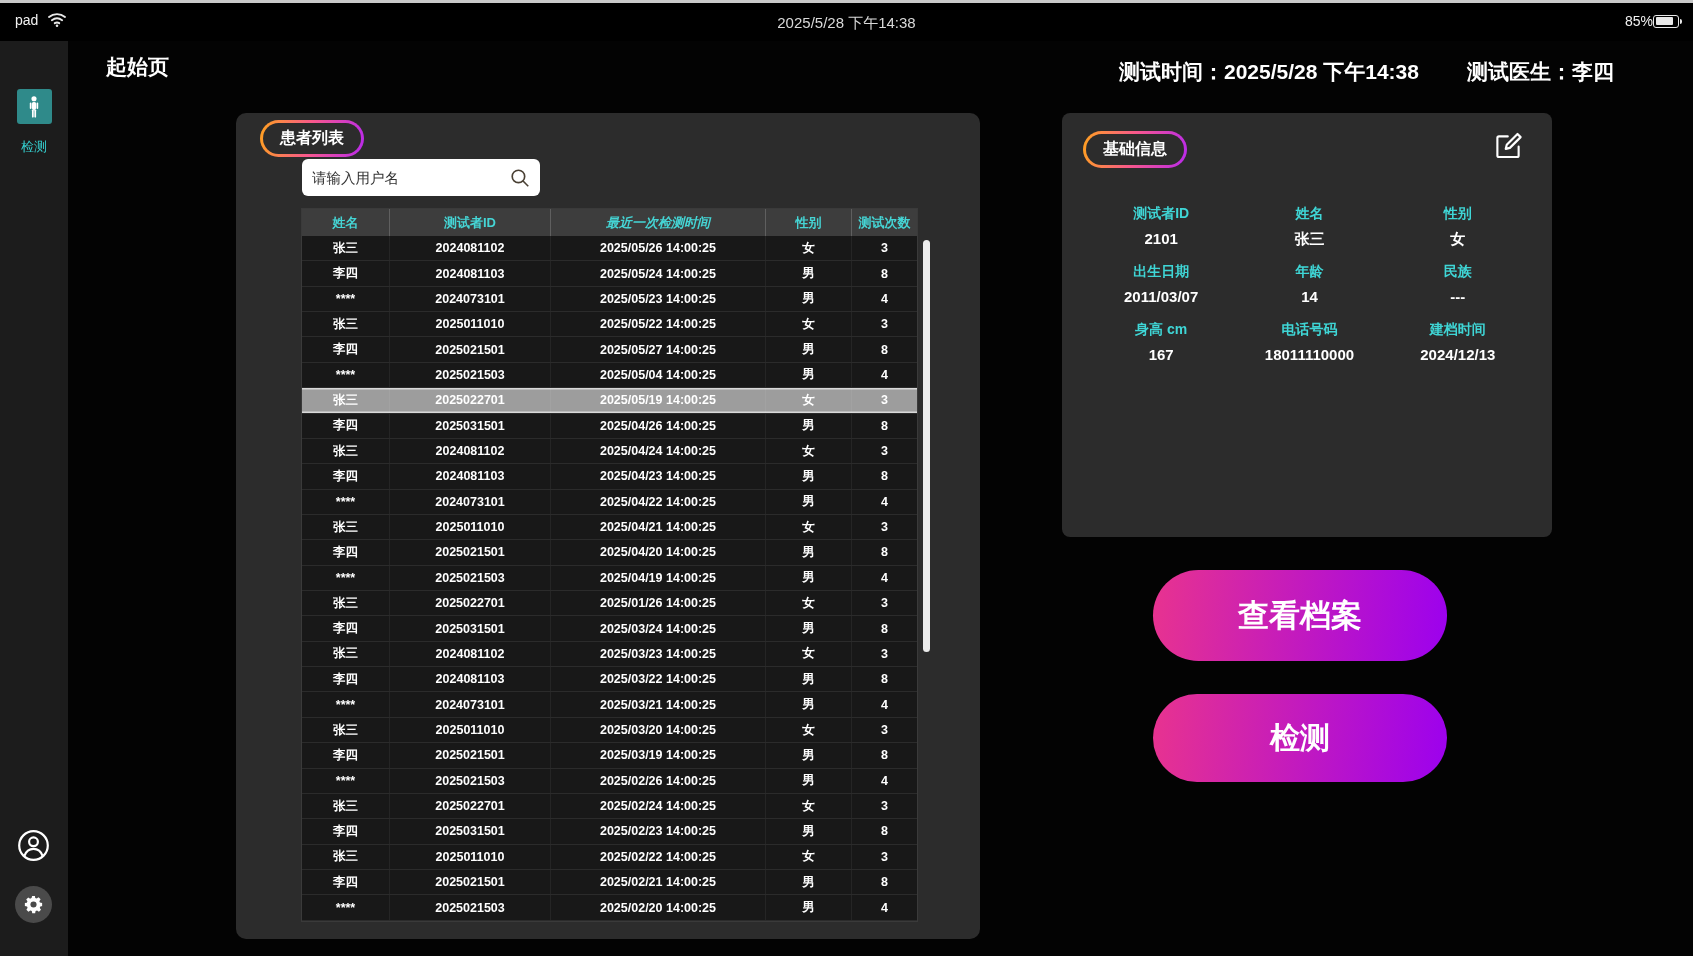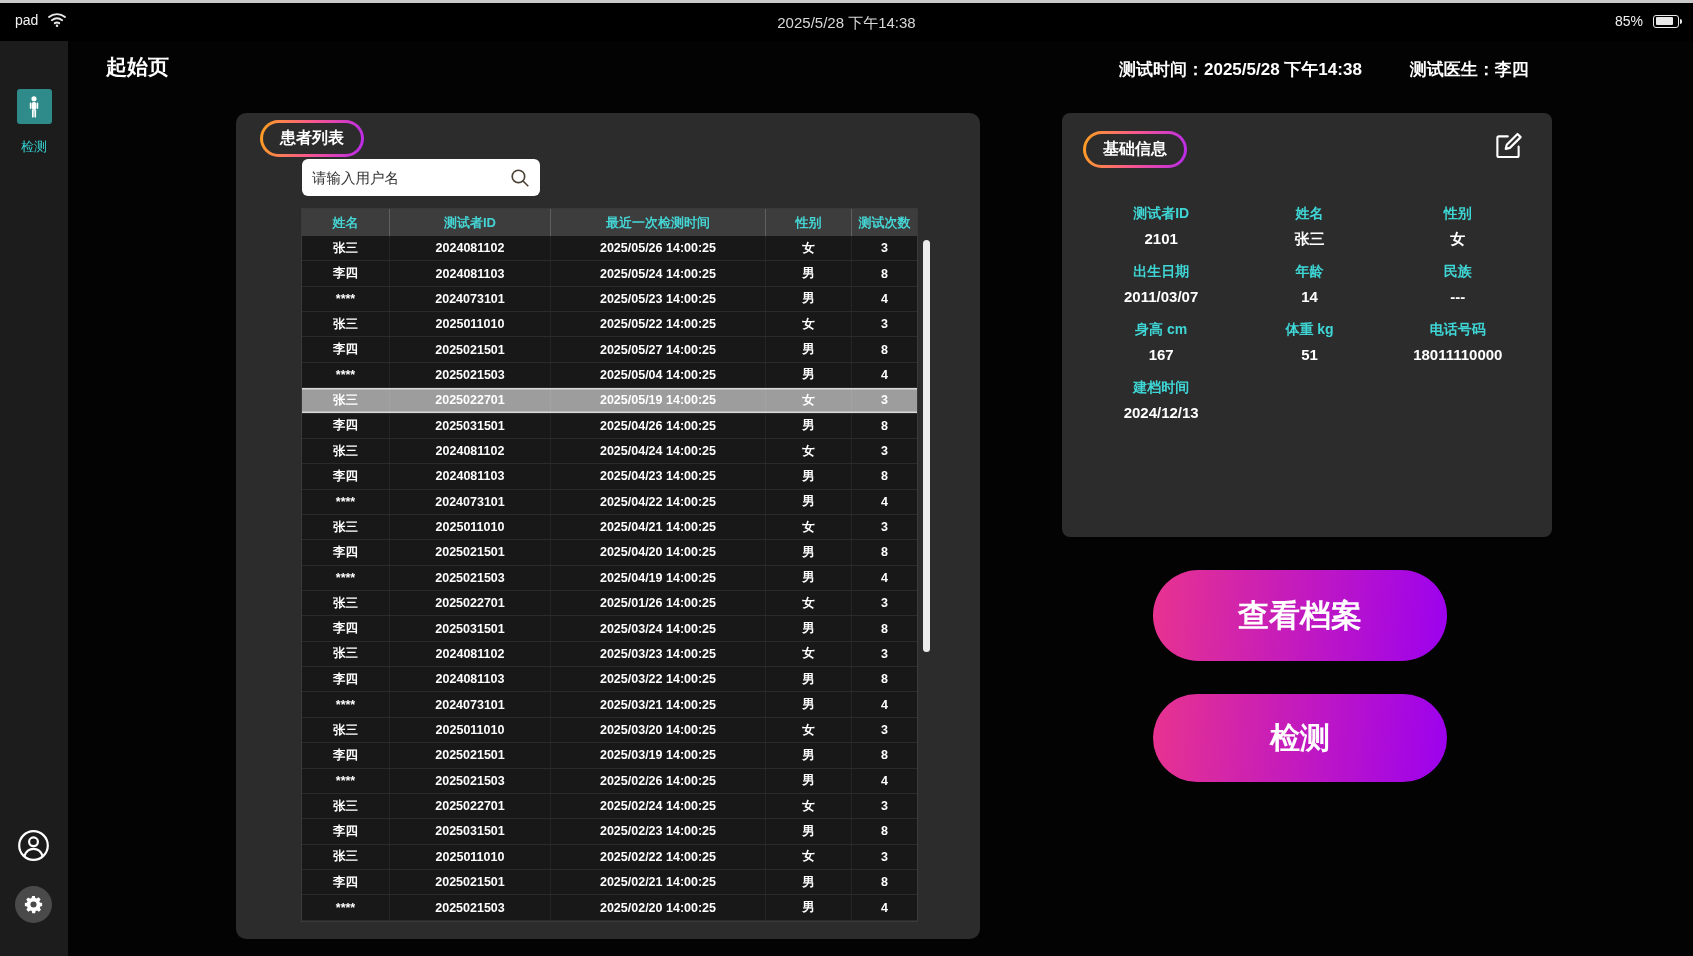--- a/index.html
+++ b/index.html
@@ -7,37 +7,37 @@
   body { font-family:"Liberation Sans", sans-serif; }
   .screen { position:relative; width:1693px; height:956px; background:#030303; overflow:hidden; }
 
   
   .top-strip { position:absolute; left:0; top:0; width:100%; height:3px; background:#c9c9c9; }
   .status-bar { position:absolute; left:0; top:3px; width:100%; height:38px; background:#000; color:#e8e8e8; }
   .status-left { position:absolute; left:15px; top:9px; display:flex; align-items:center; gap:9px; }
   .device-label { font-size:14px; color:#f2f2f2; }
   .wifi-icon svg { display:block; }
   .status-time { position:absolute; left:0; right:0; top:11px; text-align:center; font-size:15px; color:#d8d8d8; }
-  .status-right { position:absolute; right:14px; top:10px; display:flex; align-items:center; gap:10px; }
+  .status-right { position:absolute; right:14px; top:10px; display:flex; align-items:center; }
   .battery-pct { font-size:14px; color:#f2f2f2; }
   .battery { position:relative; width:26px; height:13px; border:1.5px solid #e8e8e8; border-radius:3px; }
   .battery::after { content:""; position:absolute; right:-4px; top:3px; width:2.5px; height:5px; background:#e8e8e8; border-radius:0 2px 2px 0; }
   .battery-fill { position:absolute; left:1.5px; top:1.5px; bottom:1.5px; width:72%; background:#e8e8e8; border-radius:1px; }
 
   
   .sidebar { position:absolute; left:0; top:41px; width:68px; height:915px; background:#1c1c1c; }
   .nav-item { position:absolute; left:0; top:48px; width:68px; text-align:center; cursor:pointer; }
   .nav-icon-box { width:35px; height:35px; margin:0 auto; background:#2f8a8a; border-radius:3px; display:flex; align-items:center; justify-content:center; }
   .nav-label { margin-top:14px; font-size:13px; color:#35d0d0; }
   .sidebar-avatar { position:absolute; left:17px; top:788px; width:33px; height:33px; cursor:pointer; }
   .sidebar-gear { position:absolute; left:15px; top:845px; width:37px; height:37px; background:#4a4a4a; border-radius:50%; display:flex; align-items:center; justify-content:center; cursor:pointer; }
 
   
   .page-title { position:absolute; left:106px; top:53px; font-size:21px; font-weight:700; color:#fff; }
-  .test-meta { position:absolute; top:58px; left:1119px; font-size:17px; font-weight:700; color:#fff; }
+  .test-meta { position:absolute; top:58px; left:1119px; font-size:21px; font-weight:700; color:#fff; }
   .test-meta .sep { display:inline-block; width:48px; }
 
   
   .pill { display:inline-block; padding:5px 17px; font-size:16px; font-weight:700; color:#fff;
           border:3px solid transparent; border-radius:20px;
           background:linear-gradient(#2c2c2c,#2c2c2c) padding-box,
                      linear-gradient(100deg,#ffa21e,#f8588c 48%,#b929ec) border-box; }
 
   
   .patient-panel { position:absolute; left:236px; top:113px; width:744px; height:826px; background:#2c2c2c; border-radius:10px; }
@@ -146,21 +146,21 @@
       <svg class="search-icon" viewBox="0 0 24 24" fill="none" stroke="#4a4034" stroke-width="1.8">
         <circle cx="10.3" cy="10.3" r="6.8"></circle>
         <line x1="15.3" y1="15.3" x2="21" y2="21"></line>
       </svg>
     </div>
 
     <div class="ptable">
       <div class="thead" id="thead">
           <div class="cell" style="width: 88px;">姓名</div>
           <div class="cell" style="width: 161px;">测试者ID</div>
-          <div class="cell" style="width: 215px;">最近一次检测时间</div>
+          <div class="cell" style="width: 215px; font-style: italic;">最近一次检测时间</div>
           <div class="cell" style="width: 86px;">性别</div>
           <div class="cell" style="width: 65px;">测试次数</div>
         </div>
       <div class="tbody" id="tbody">
           <div class="trow">
             <div class="cell" style="width: 88px;">张三</div>
             <div class="cell" style="width: 161px;">2024081102</div>
             <div class="cell" style="width: 215px;">2025/05/26 14:00:25</div>
             <div class="cell" style="width: 86px;">女</div>
             <div class="cell" style="width: 65px;">3</div>
@@ -384,24 +384,20 @@
         </div>
         <div class="info-cell">
           <div class="info-label">民族</div>
           <div class="info-value">---</div>
         </div>
         <div class="info-cell">
           <div class="info-label">身高 cm</div>
           <div class="info-value">167</div>
         </div>
         <div class="info-cell">
-          <div class="info-label">体重 kg</div>
-          <div class="info-value">51</div>
-        </div>
-        <div class="info-cell">
           <div class="info-label">电话号码</div>
           <div class="info-value">18011110000</div>
         </div>
         <div class="info-cell">
           <div class="info-label">建档时间</div>
           <div class="info-value">2024/12/13</div>
         </div>
       </div>
   </section>
 

